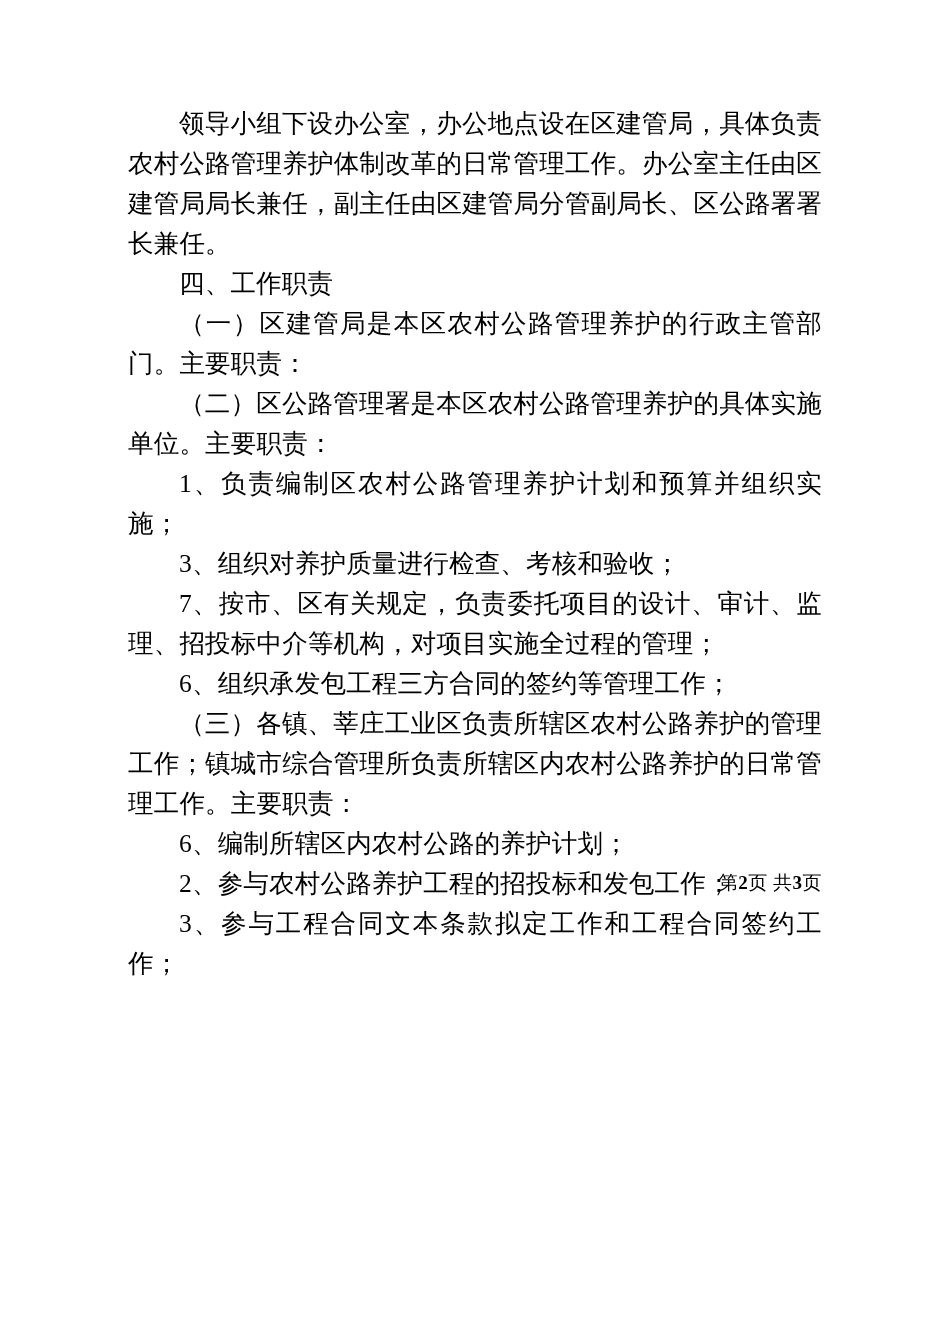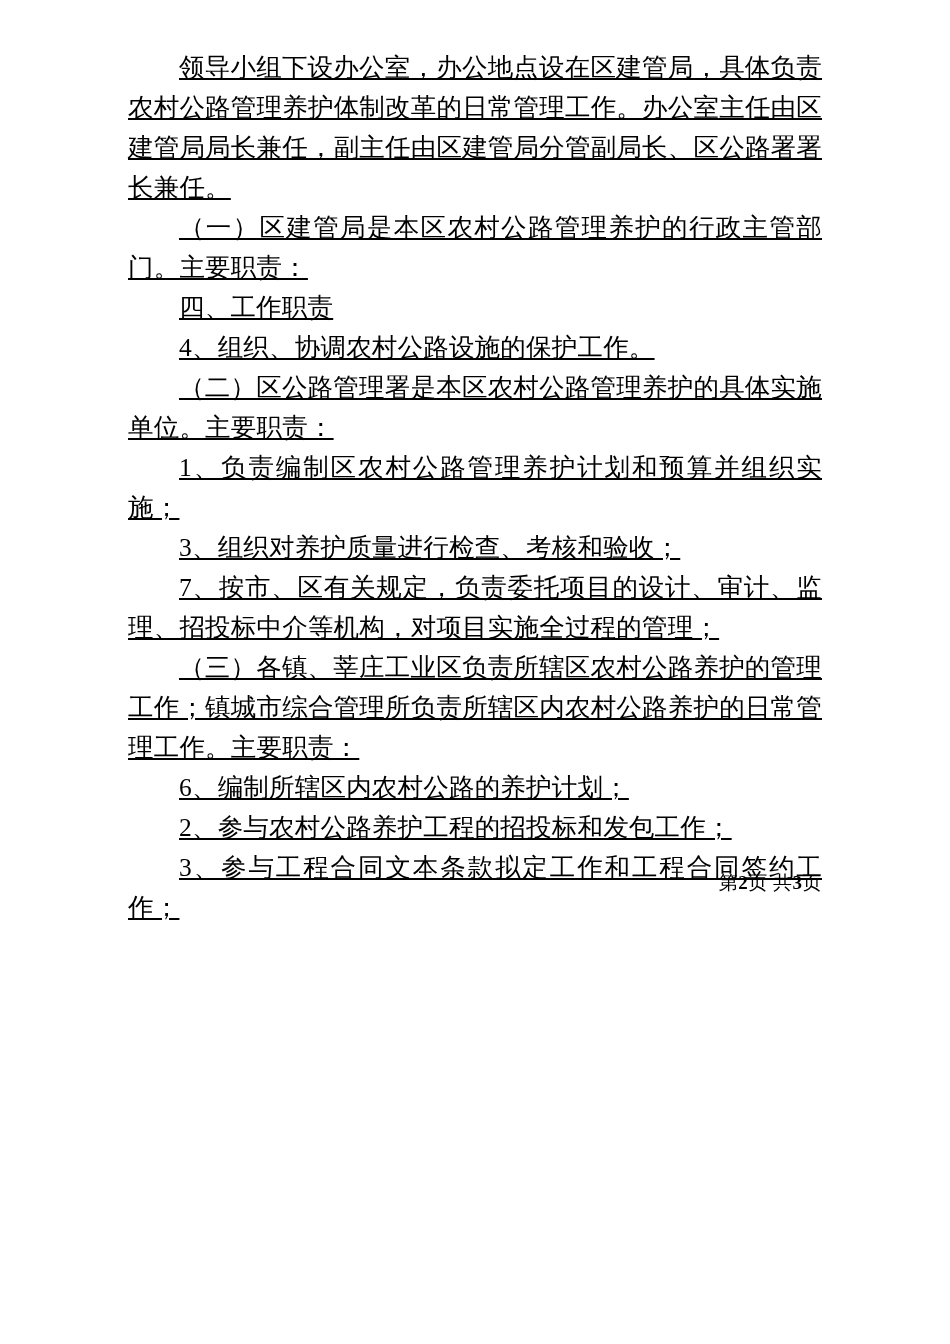--- a/index.html
+++ b/index.html
@@ -13,22 +13,21 @@
     font-family: "Liberation Serif", "DejaVu Serif", serif;
     color: #000000;
     position: relative;
     overflow: hidden;
   }
   .page {
     position: relative;
     width: 950px;
     height: 972px;
     box-sizing: border-box;
-    padding: 48px 128px 0 128px;
-    text-decoration: underline;
+    padding: 104px 128px 0 128px;
   }
   .doc-body {
     font-size: 25.5px;
     line-height: 40px;
     text-align: justify;
     text-justify: inter-ideograph;
     letter-spacing: 0.2px;
   }
   .para {
     margin: 0;
@@ -48,27 +47,27 @@
     font-weight: bold;
   }
 </style>
 </head>
 <body>
 
 <div class="page">
 
   <div class="doc-body">
     <p class="para">领导小组下设办公室，办公地点设在区建管局，具体负责农村公路管理养护体制改革的日常管理工作。办公室主任由区建管局局长兼任，副主任由区建管局分管副局长、区公路署署长兼任。</p>
+    <p class="para">四、工作职责</p>
     <p class="para">（一）区建管局是本区农村公路管理养护的行政主管部门。主要职责：</p>
-    <p class="para">四、工作职责</p>
-    <p class="para">4、组织、协调农村公路设施的保护工作。</p>
     <p class="para">（二）区公路管理署是本区农村公路管理养护的具体实施单位。主要职责：</p>
     <p class="para">1、负责编制区农村公路管理养护计划和预算并组织实施；</p>
     <p class="para">3、组织对养护质量进行检查、考核和验收；</p>
     <p class="para">7、按市、区有关规定，负责委托项目的设计、审计、监理、招投标中介等机构，对项目实施全过程的管理；</p>
+    <p class="para">6、组织承发包工程三方合同的签约等管理工作；</p>
     <p class="para">（三）各镇、莘庄工业区负责所辖区农村公路养护的管理工作；镇城市综合管理所负责所辖区内农村公路养护的日常管理工作。主要职责：</p>
     <p class="para">6、编制所辖区内农村公路的养护计划；</p>
     <p class="para">2、参与农村公路养护工程的招投标和发包工作；</p>
     <p class="para">3、参与工程合同文本条款拟定工作和工程合同签约工作；</p>
 
   </div>
 
   <div class="footer">
     <span>第</span><span class="pagenum">2</span><span>页 共</span><span class="pagenum">3</span><span>页</span>
   </div>

